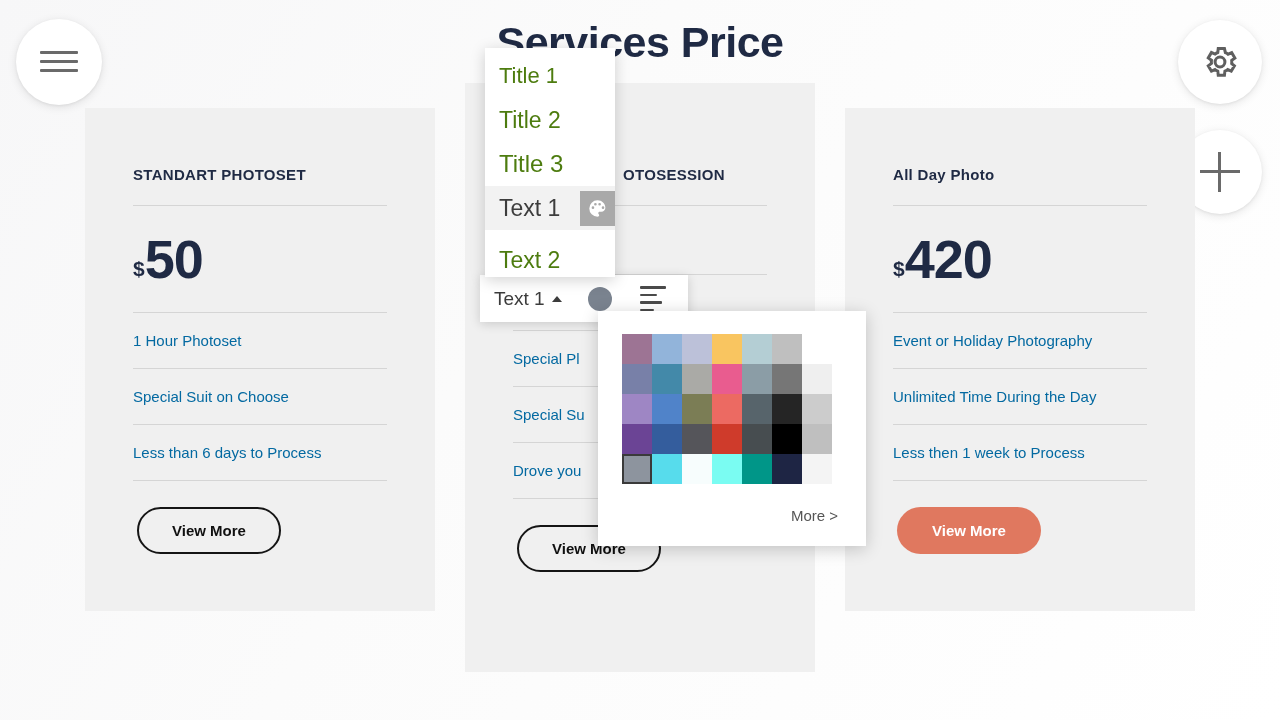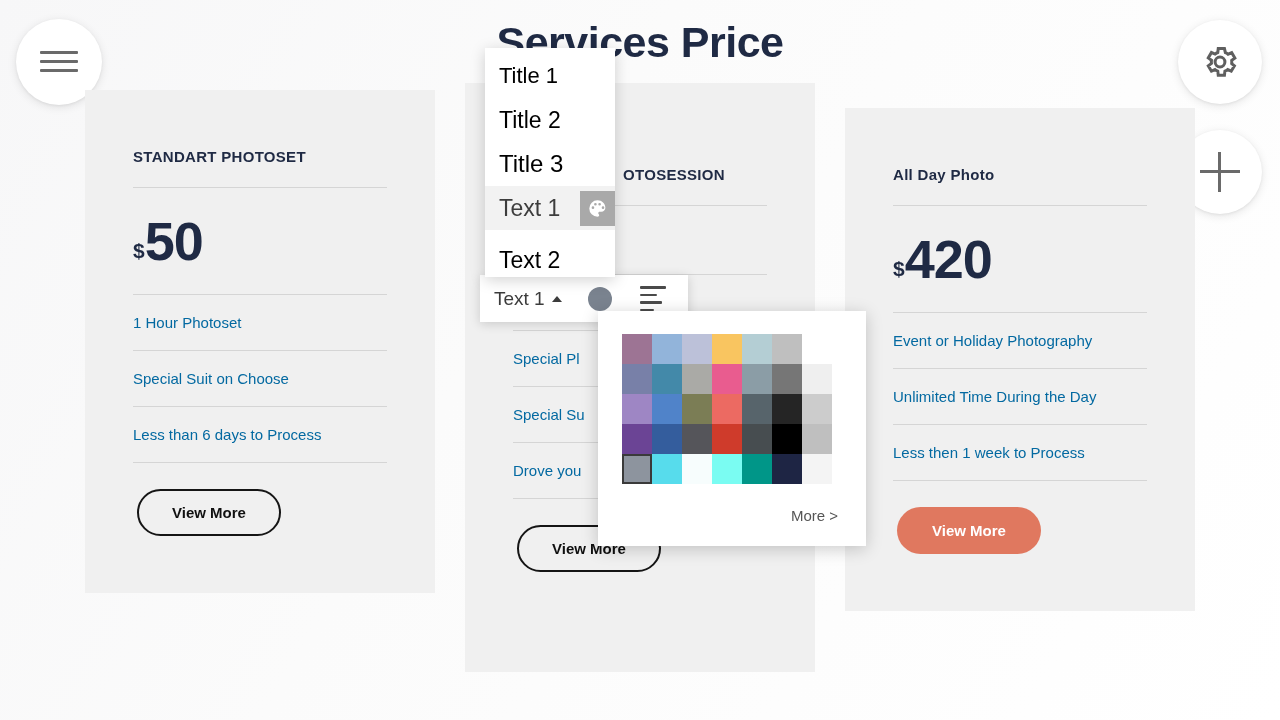--- a/index.html
+++ b/index.html
@@ -50,21 +50,21 @@
     letter-spacing: -0.5px;
     color: #1f2a44;
   }
 
   
   .card {
     position: absolute;
     background: #f0f0f0;
     padding: 0 24px;
   }
-  #card-left   { left: 85px;  top: 90px; width: 350px; height: 503px; }
+  #card-left   { left: 85px;  top: 108px; width: 350px; height: 503px; }
   #card-mid    { left: 465px; top: 83px;  width: 350px; height: 589px; }
   #card-right  { left: 845px; top: 108px; width: 350px; height: 503px; }
 
   .card-title {
     font-size: 15px; font-weight: bold; color: #1f2a44;
     letter-spacing: 0.3px;
     padding: 58px 0 22px 24px;
   }
   #card-mid .card-title { padding-top: 83px; }
   .hr { height: 1px; background: #d5d5d5; margin: 0 24px; }
@@ -142,21 +142,21 @@
     position: absolute; left: 485px; top: 48px;
     width: 130px; height: 229px;
     background: #ffffff;
     box-shadow: 0 3px 14px rgba(0,0,0,0.18);
     z-index: 50;
     padding-top: 6px;
   }
   .dd-item {
     display: flex; align-items: center; justify-content: space-between;
     height: 44px; padding-left: 14px;
-    color: #000000; cursor: pointer;
+    color: #4d7c0f; cursor: pointer;
     white-space: nowrap;
   }
   .dd-item.t1 { font-size: 22px; }
   .dd-item.t2 { font-size: 23px; }
   .dd-item.t3 { font-size: 24px; align-items: center; }
   .dd-item.x1 { font-size: 23px; color: #3d3d3d; background: #f2f2f2; padding-right: 0; }
   .dd-item.x2 { font-size: 23px; align-items: flex-end; }
   .palette-chip {
     width: 35px; height: 35px; background: #a9a9a9;
     display: flex; align-items: center; justify-content: center;

